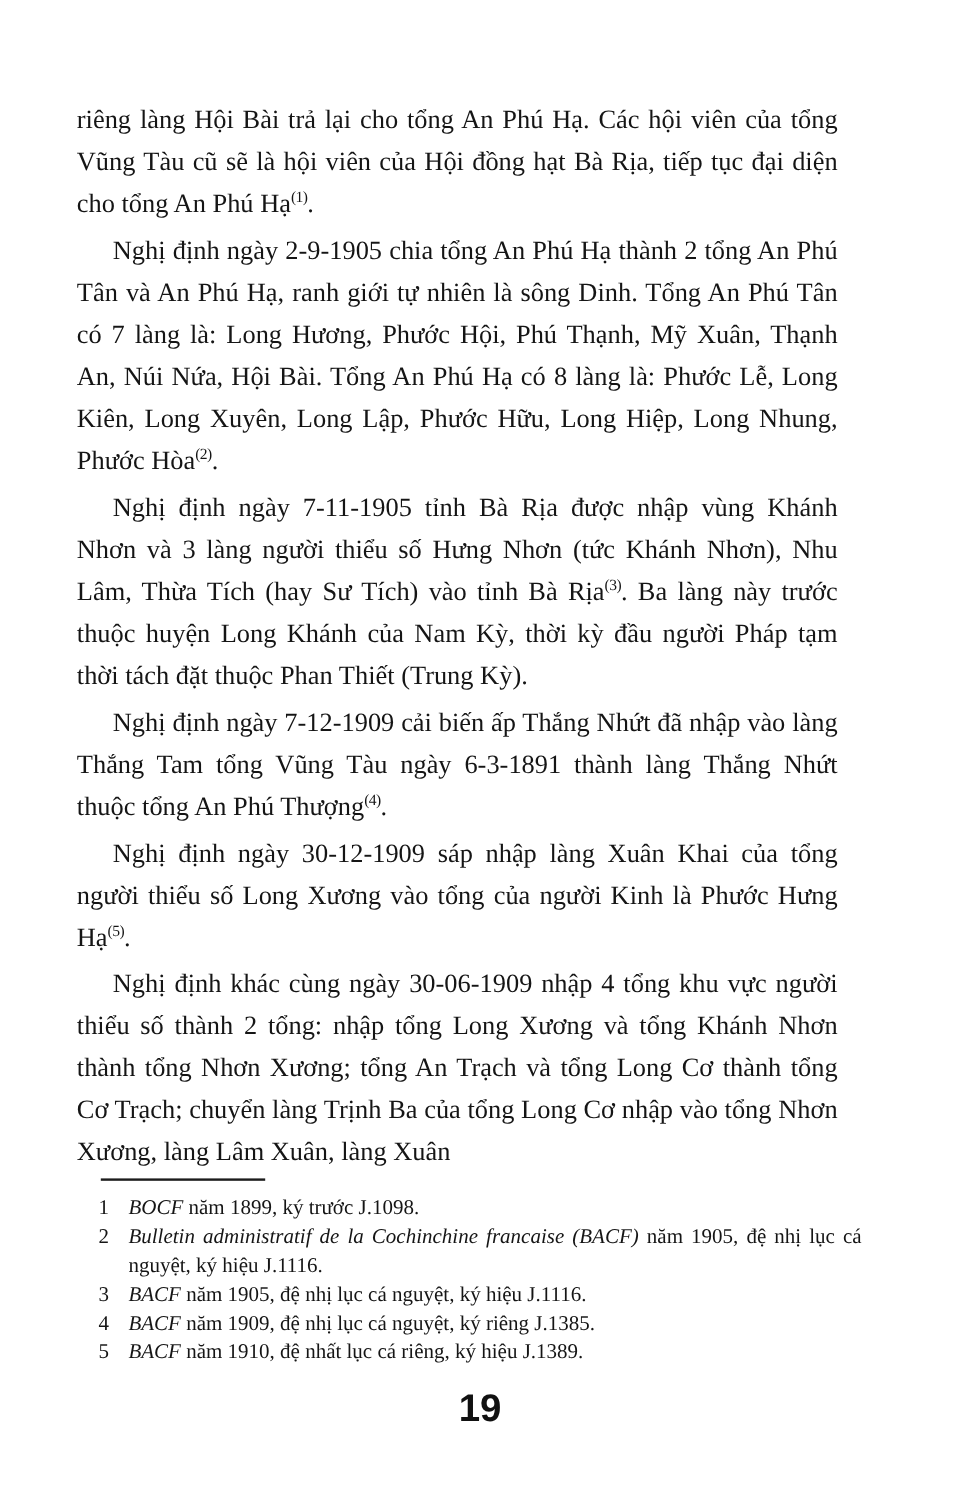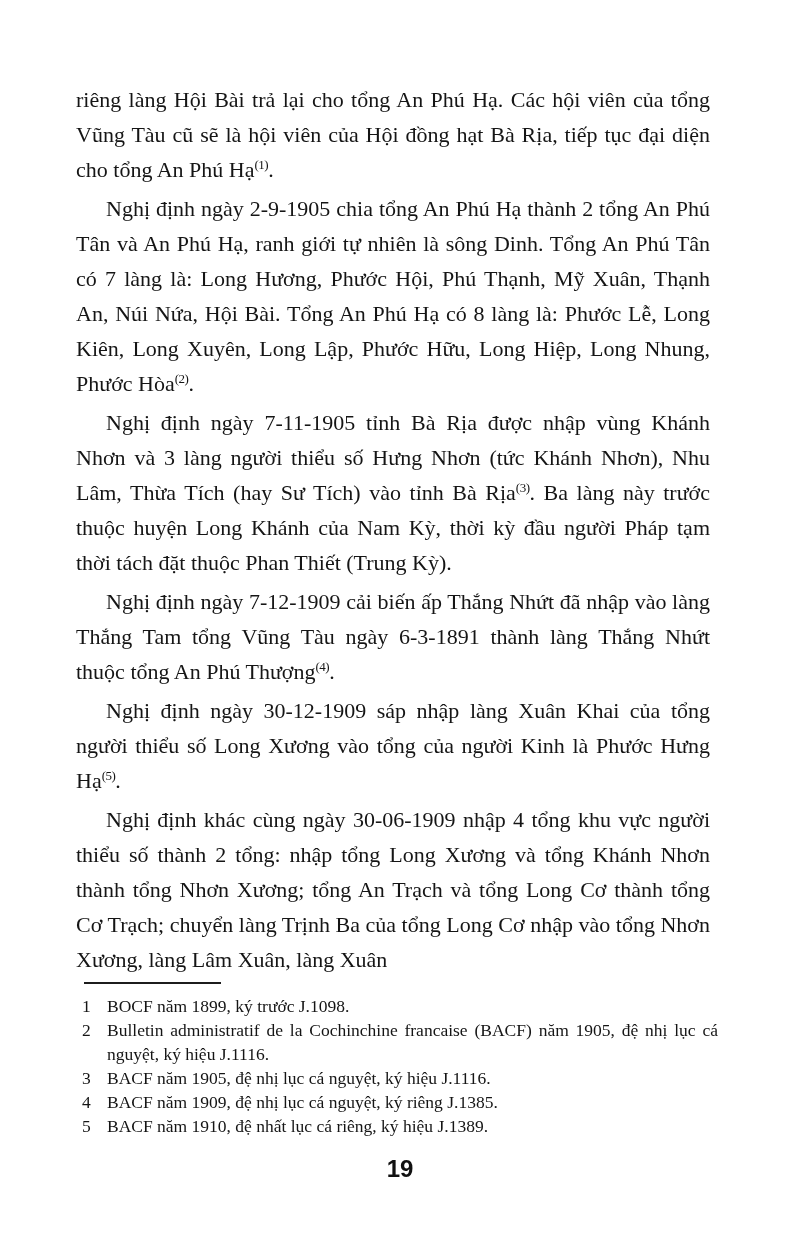--- a/index.html
+++ b/index.html
@@ -11,21 +11,21 @@
     position: relative;
     width: 800px;
     height: 1258px;
     background: #ffffff;
     color: #151515;
     font-family: "Liberation Serif", "DejaVu Serif", serif;
     overflow: hidden;
   }
   .body-text {
     position: absolute;
-    left: 76px;
+    left: 64px;
     top: 82px;
     width: 634px;
     font-size: 22px;
     line-height: 35px;
     text-align: justify;
   }
   .para {
     margin: 0 0 4px 0;
     text-indent: 30px;
   }
@@ -58,30 +58,31 @@
     display: flex;
   }
   .fn-num {
     flex: none;
     width: 25px;
   }
   .fn-text {
     flex: 1;
   }
   .italic {
+    font-style: italic;
   }
   .page-number {
     position: absolute;
     left: 0;
     top: 1155px;
     width: 100%;
     text-align: center;
     font-family: "Liberation Sans", "DejaVu Sans", sans-serif;
     font-weight: 700;
-    font-size: 24px;
+    font-size: 32px;
     color: #111111;
   }
 </style>
 </head>
 <body>
 
 <div class="page">
   <div class="body-text">
       <p class="para no-indent"><span>riêng làng Hội Bài trả lại cho tổng An Phú Hạ. Các hội viên của tổng Vũng Tàu cũ sẽ là hội viên của Hội đồng hạt Bà Rịa, tiếp tục đại diện cho tổng An Phú Hạ</span><sup>(1)</sup><span>.</span></p>
       <p class="para"><span>Nghị định ngày 2-9-1905 chia tổng An Phú Hạ thành 2 tổng An Phú Tân và An Phú Hạ, ranh giới tự nhiên là sông Dinh. Tổng An Phú Tân có 7 làng là: Long Hương, Phước Hội, Phú Thạnh, Mỹ Xuân, Thạnh An, Núi Nứa, Hội Bài. Tổng An Phú Hạ có 8 làng là: Phước Lễ, Long Kiên, Long Xuyên, Long Lập, Phước Hữu, Long Hiệp, Long Nhung, Phước Hòa</span><sup>(2)</sup><span>.</span></p>

